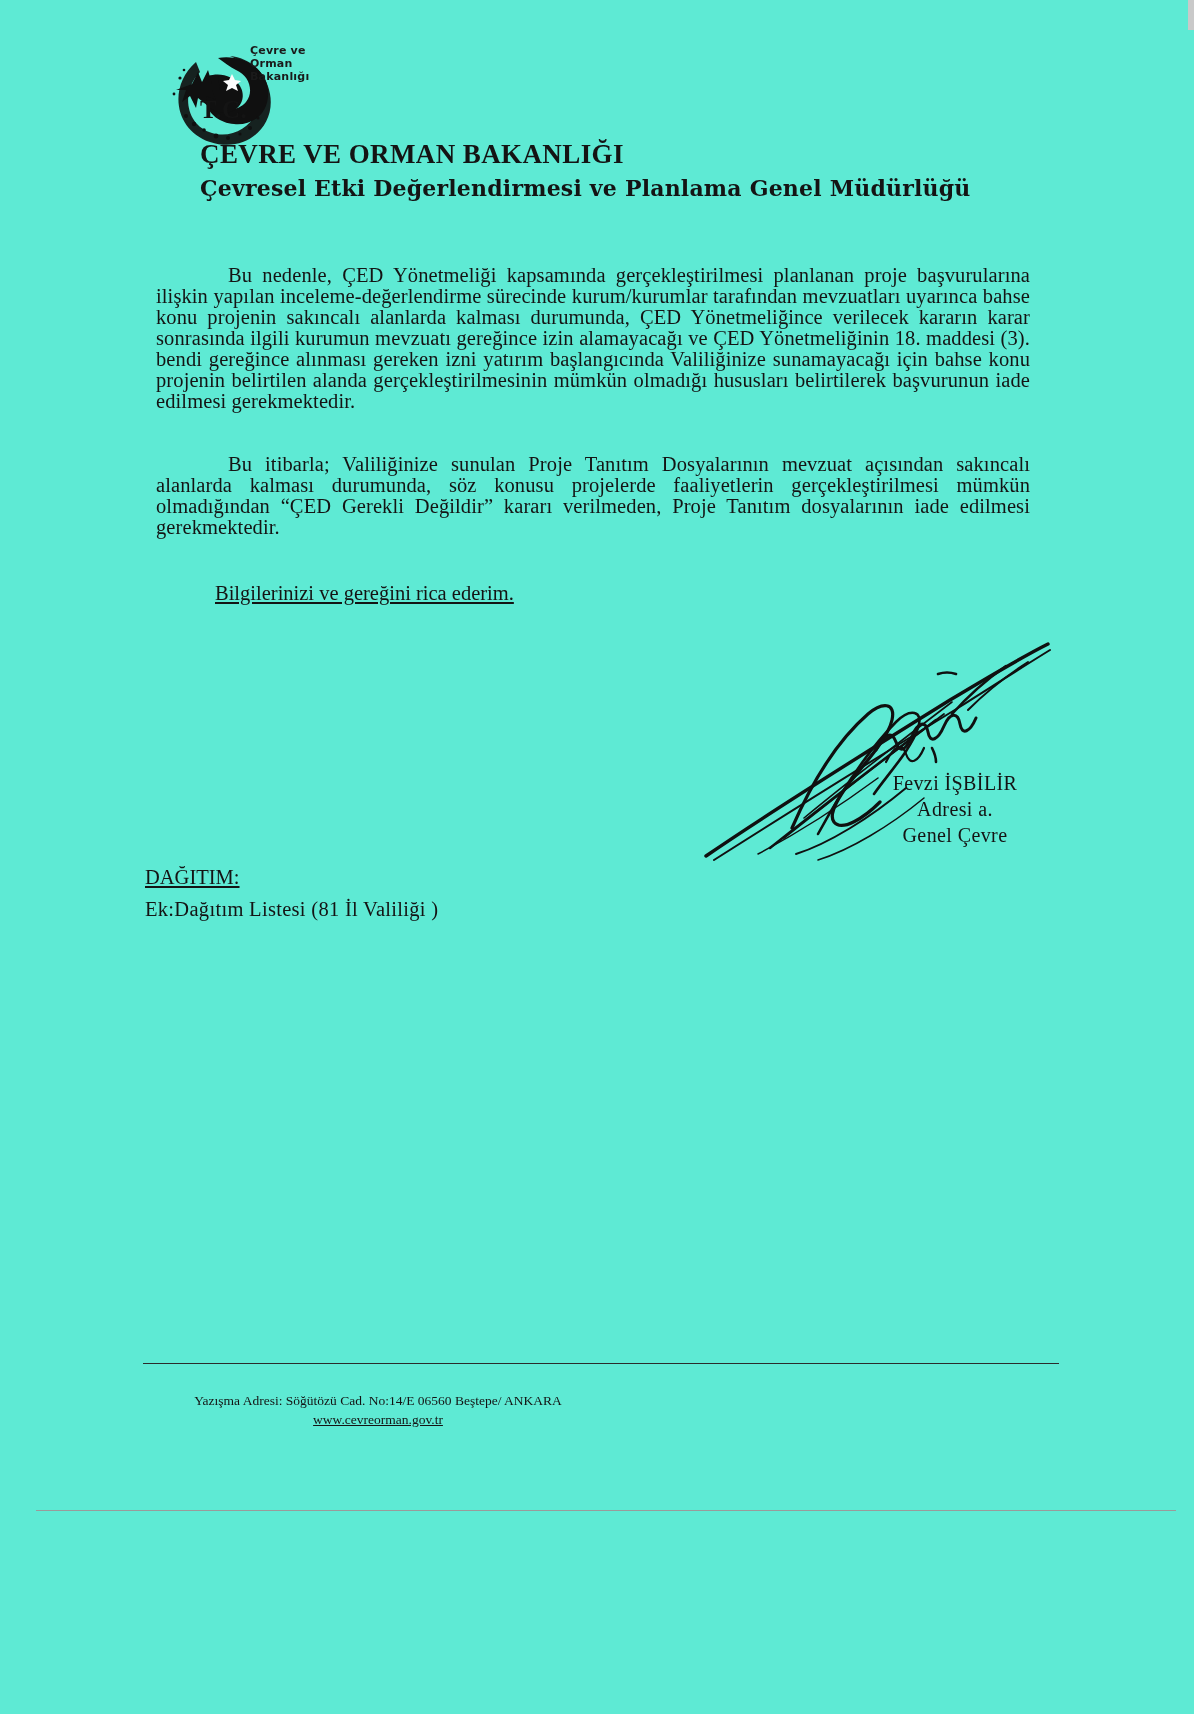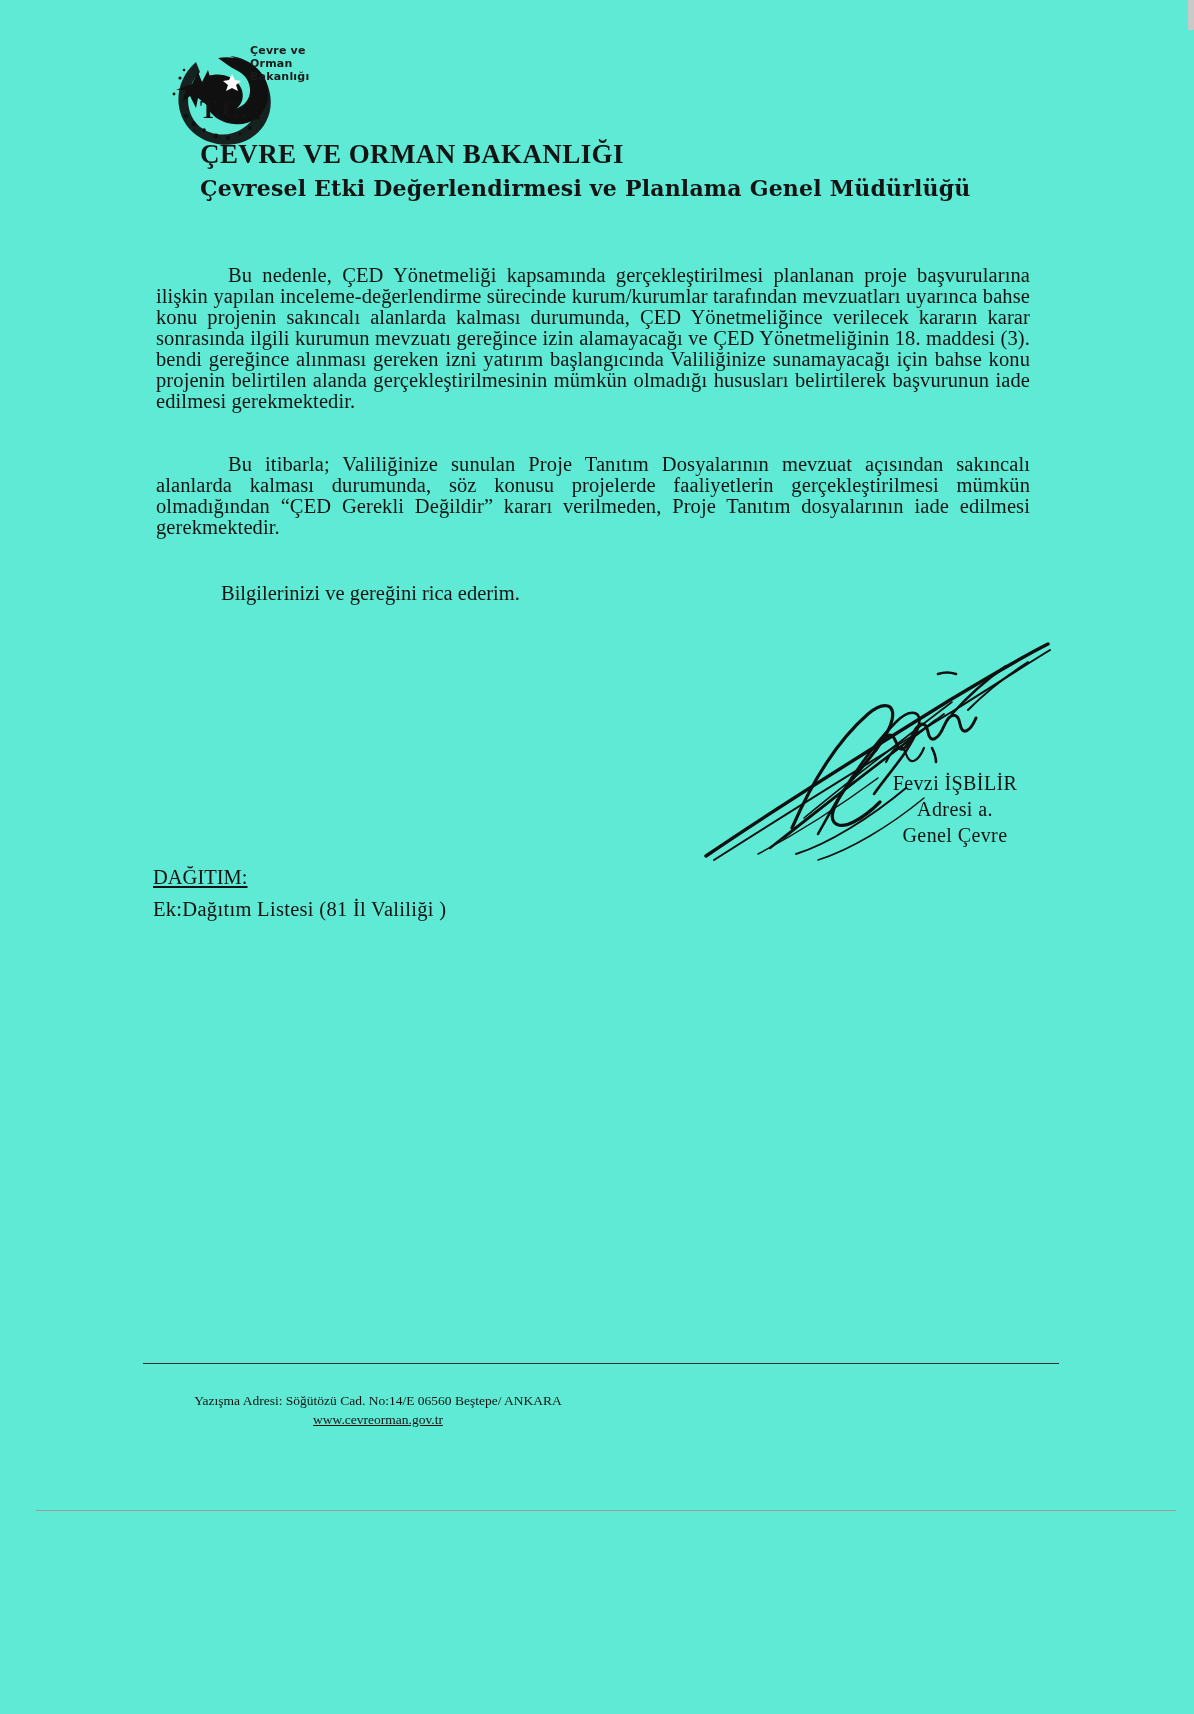--- a/index.html
+++ b/index.html
@@ -110,25 +110,26 @@
     line-height: 21px;
     text-align: justify;
     text-indent: 72px;
     letter-spacing: 0.1px;
     text-justify: inter-word;
   }
   p.para + p.para {
     margin-top: 42px;
   }
   .closing {
-    margin: 6px;
+    margin: 0;
     margin-top: 40px;
     font-size: 20.5px;
     line-height: 30px;
     text-indent: 72px;
+    text-decoration: underline;
   }
 
   
   .signature-zone {
     position: absolute;
     left: 700px;
     top: 622px;
     width: 400px;
     height: 240px;
   }
@@ -150,21 +151,20 @@
     letter-spacing: 0.4px;
   }
 
   
   .distribution {
     position: absolute;
     left: 145px;
     top: 862px;
     font-size: 20.5px;
     line-height: 30px;
-    margin-left: 8px;
   }
   .distribution .d-title {
     text-decoration: underline;
     text-underline-offset: 2px;
   }
   .distribution .d-line2 {
     margin-top: 2px;
     letter-spacing: 0.3px;
   }
 

